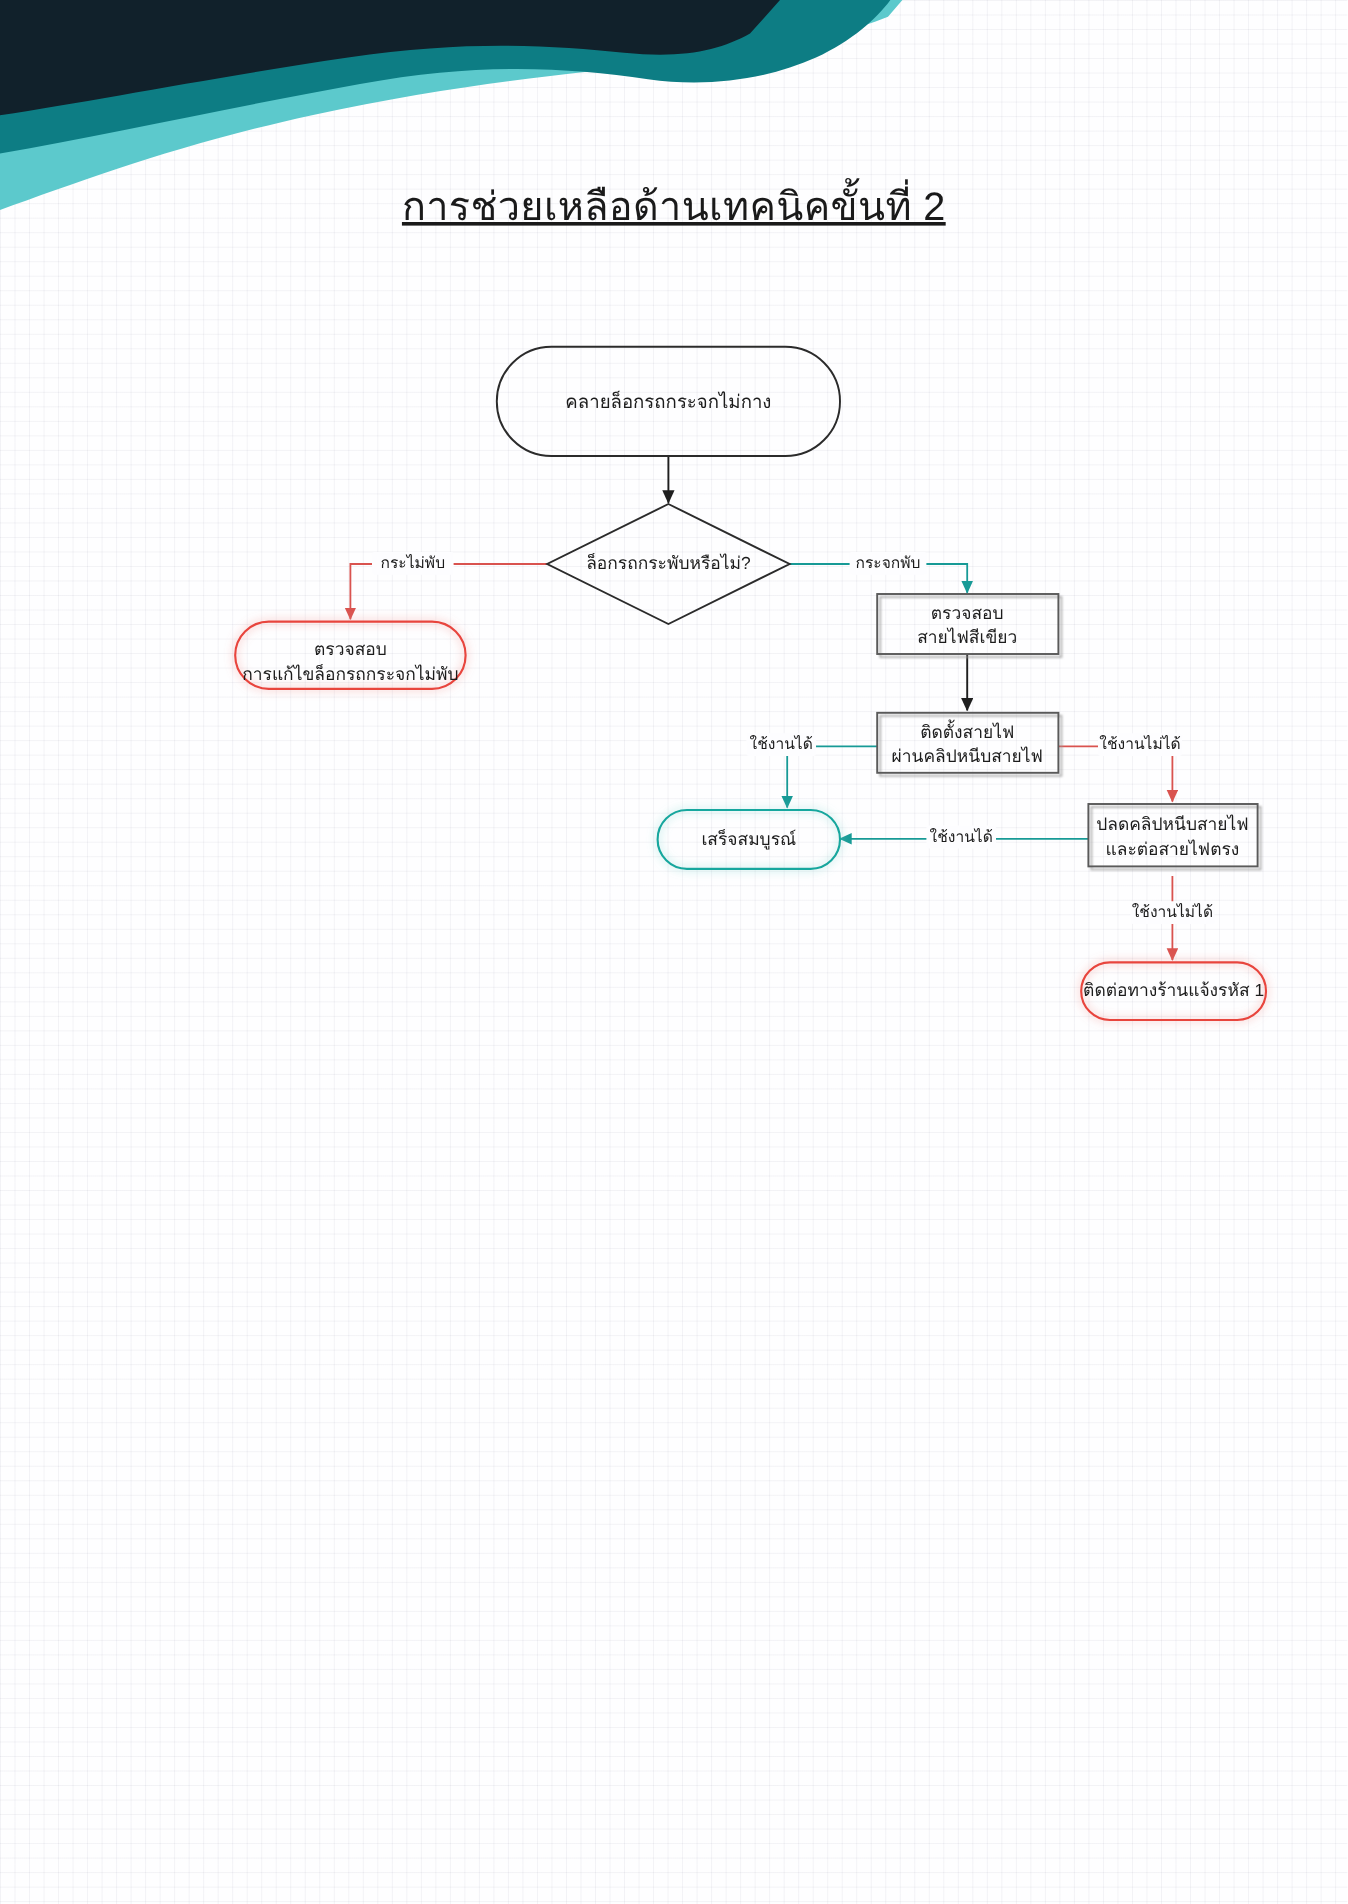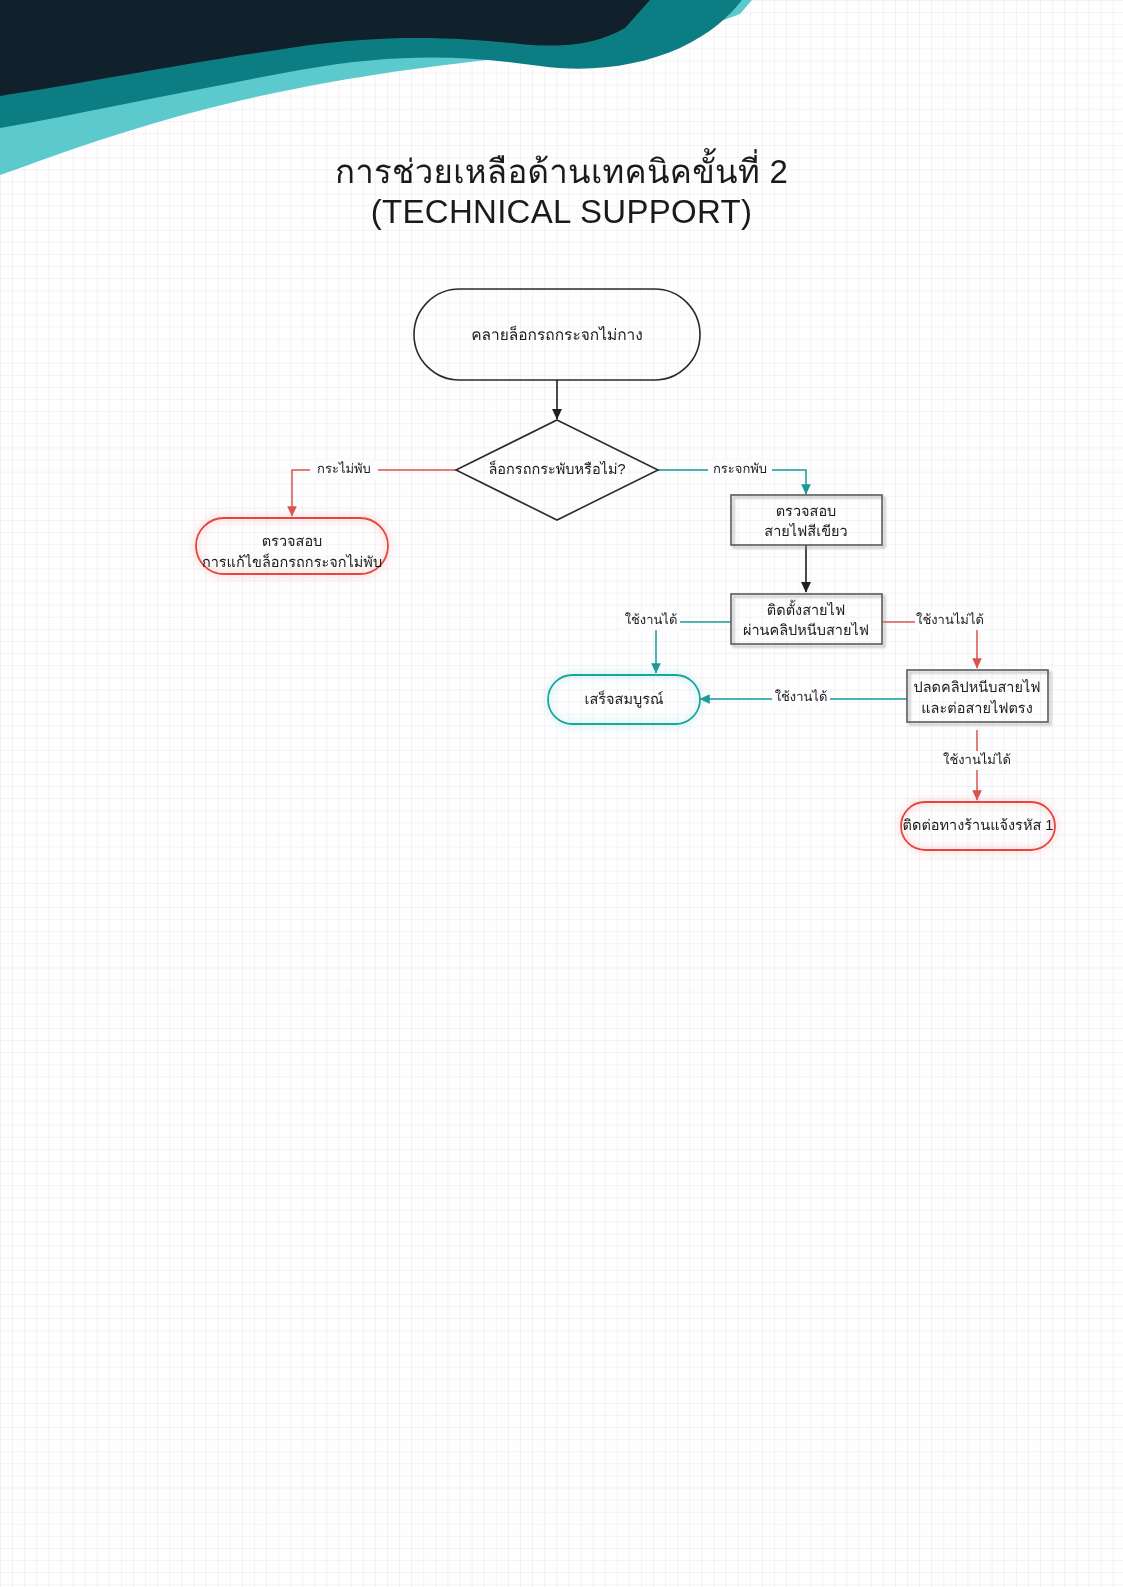--- a/index.html
+++ b/index.html
@@ -41,20 +41,21 @@
     width: 1123px;
     text-align: center;
     line-height: 1.22;
     color: #1a1a1a;
   }
   .title-line {
     display: block;
     font-size: 33px;
     letter-spacing: 0.3px;
     white-space: pre;
+    text-decoration: underline;
   }
   .node-text {
     font-size: 15.5px;
     fill: #1c1c1c;
     text-anchor: middle;
     dominant-baseline: middle;
     font-family: "Liberation Sans", "DejaVu Sans", sans-serif;
   }
   .node-text.small {
     font-size: 14.5px;
@@ -86,21 +87,20 @@
   <div class="wave-wrap">
     <svg width="1123" height="210" viewBox="0 0 1123 210" xmlns="http://www.w3.org/2000/svg">
       <path d="M0,0 L0,175 C70,150 150,120 260,96 C380,70 470,62 560,52 C640,43 700,30 740,14 L752,0 Z" fill="#5cc9cc"></path>
       <path d="M0,0 L0,128 C90,112 190,90 300,70 C400,52 470,56 540,66 C590,73 640,66 680,48 C710,34 730,16 742,0 Z" fill="#0d7d84"></path>
       <path d="M0,0 L0,96 C80,84 180,64 290,48 C390,33 460,38 520,44 C570,49 600,42 625,28 L650,0 Z" fill="#11212b"></path>
     </svg>
   </div>
 
   <div class="title-block">
     <span class="title-line">การช่วยเหลือด้านเทคนิคขั้นที่ 2</span>
-    <span class="title-line">(TECHNICAL SUPPORT)</span>
   </div>
 
   <svg class="diagram-svg" viewBox="0 0 1123 1587" xmlns="http://www.w3.org/2000/svg">
     <defs>
       <marker id="arrow-red" markerWidth="9" markerHeight="9" refX="6.5" refY="3.2" orient="auto">
         <path d="M0,0 L7,3.2 L0,6.4 z" fill="#d9534f"></path>
       </marker>
       <marker id="arrow-teal" markerWidth="9" markerHeight="9" refX="6.5" refY="3.2" orient="auto">
         <path d="M0,0 L7,3.2 L0,6.4 z" fill="#179a96"></path>
       </marker>

